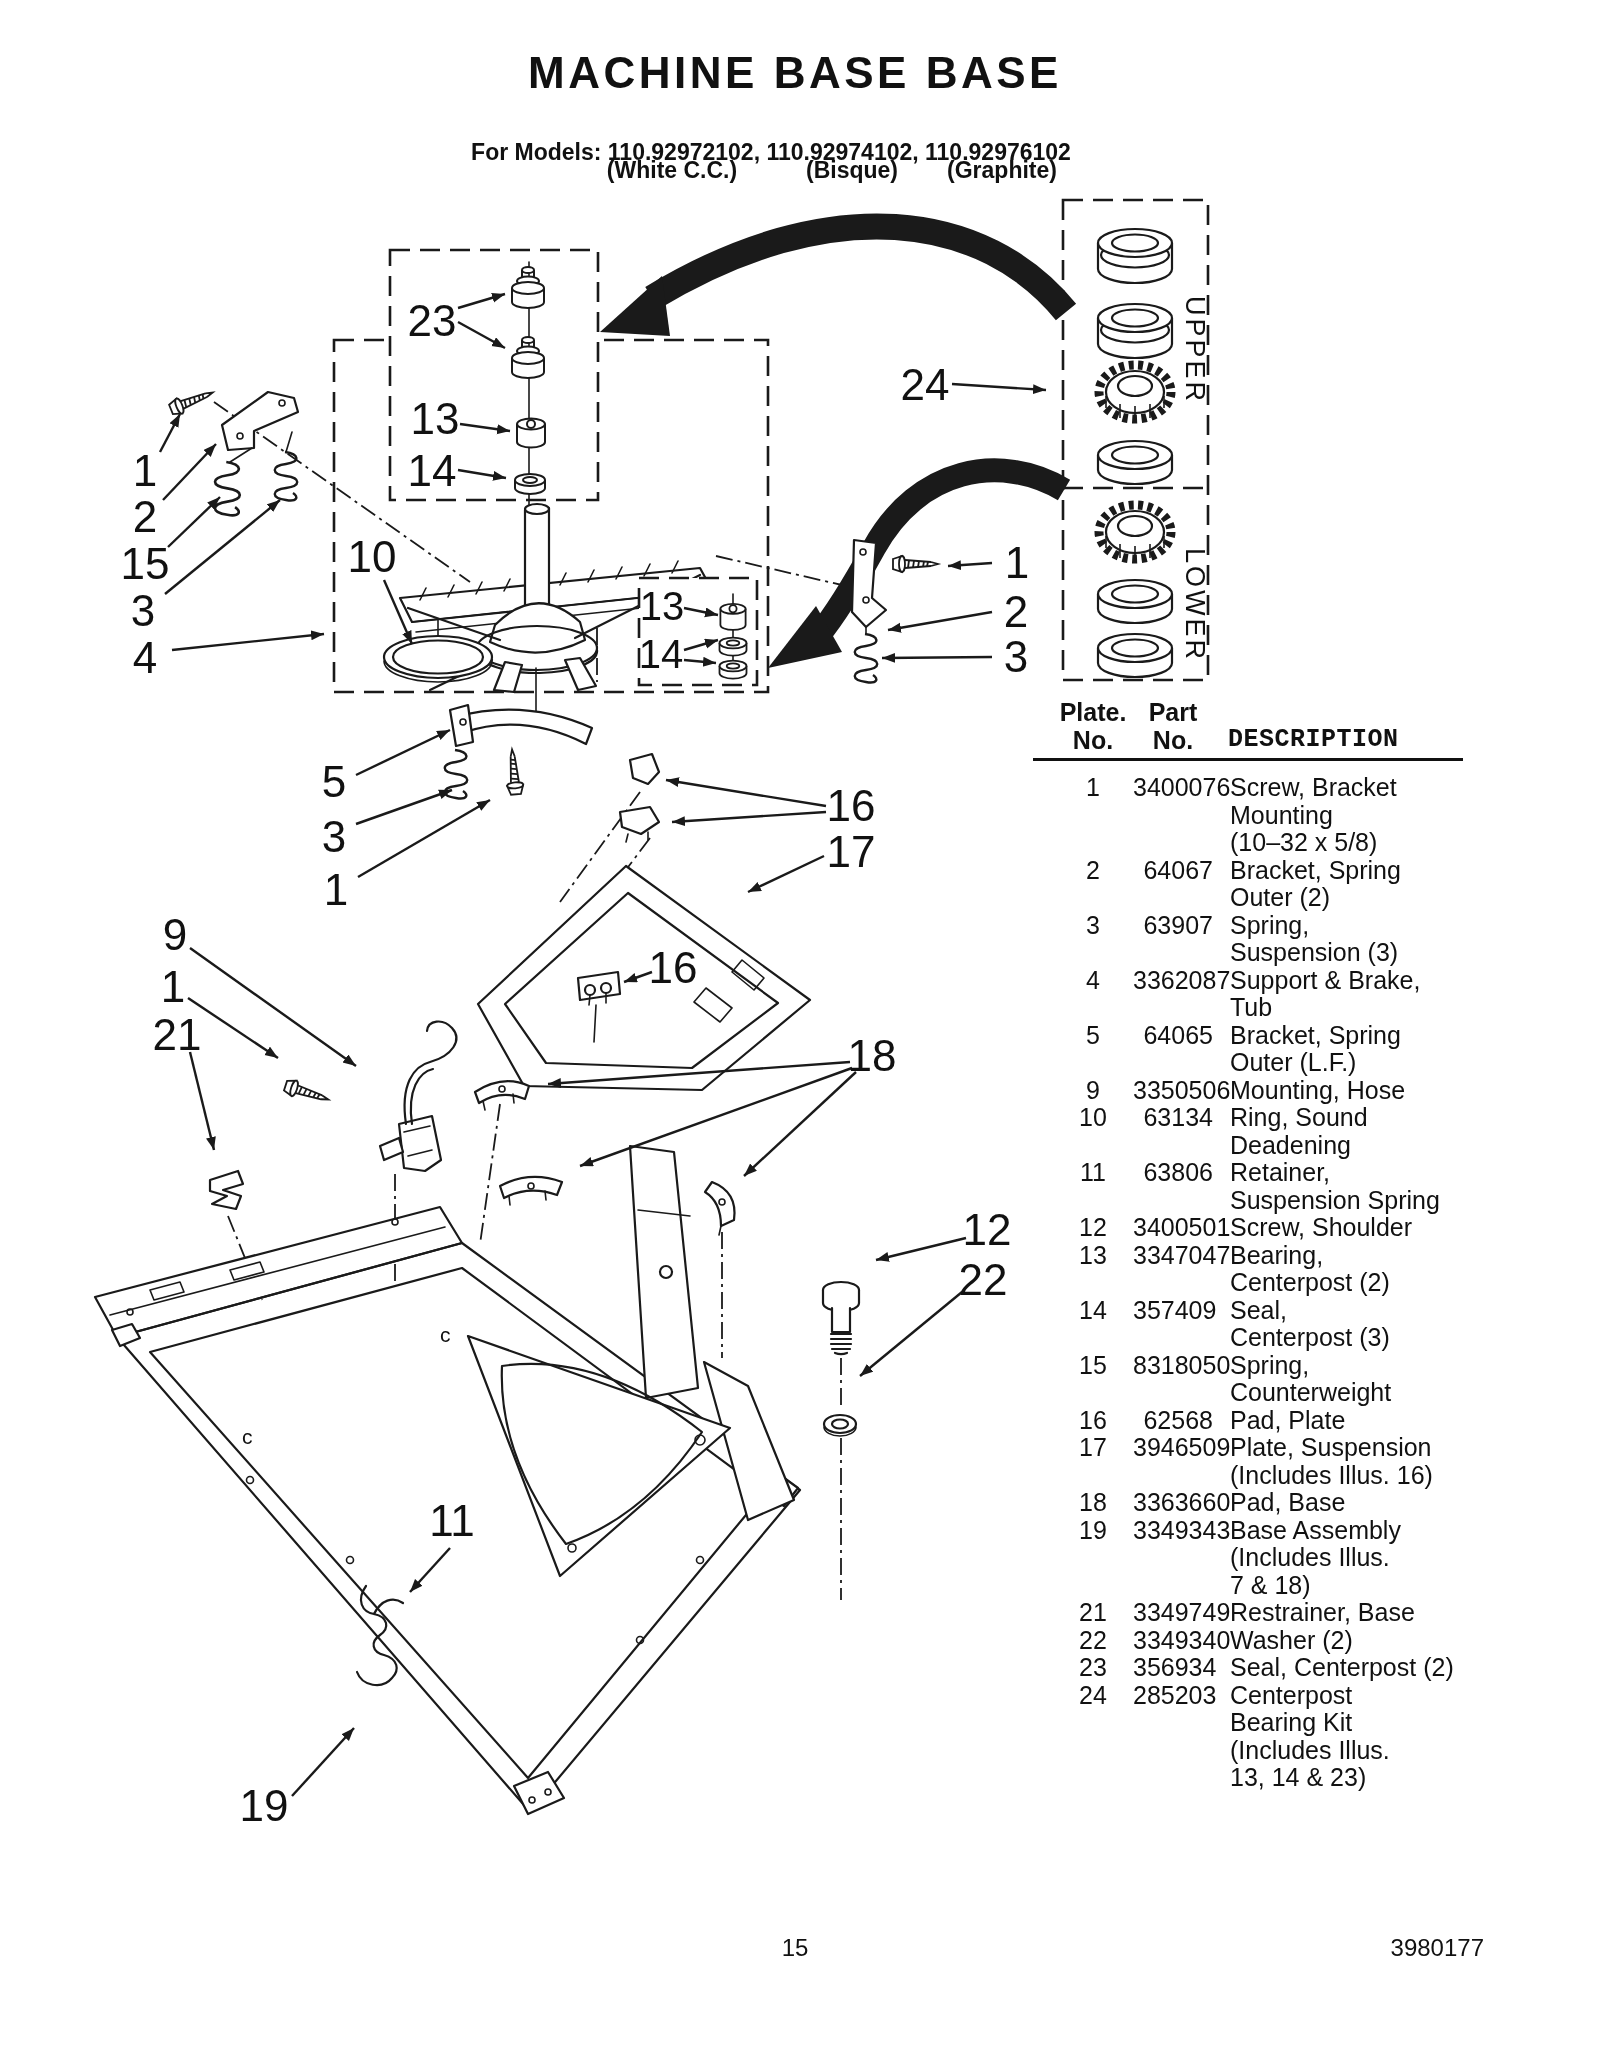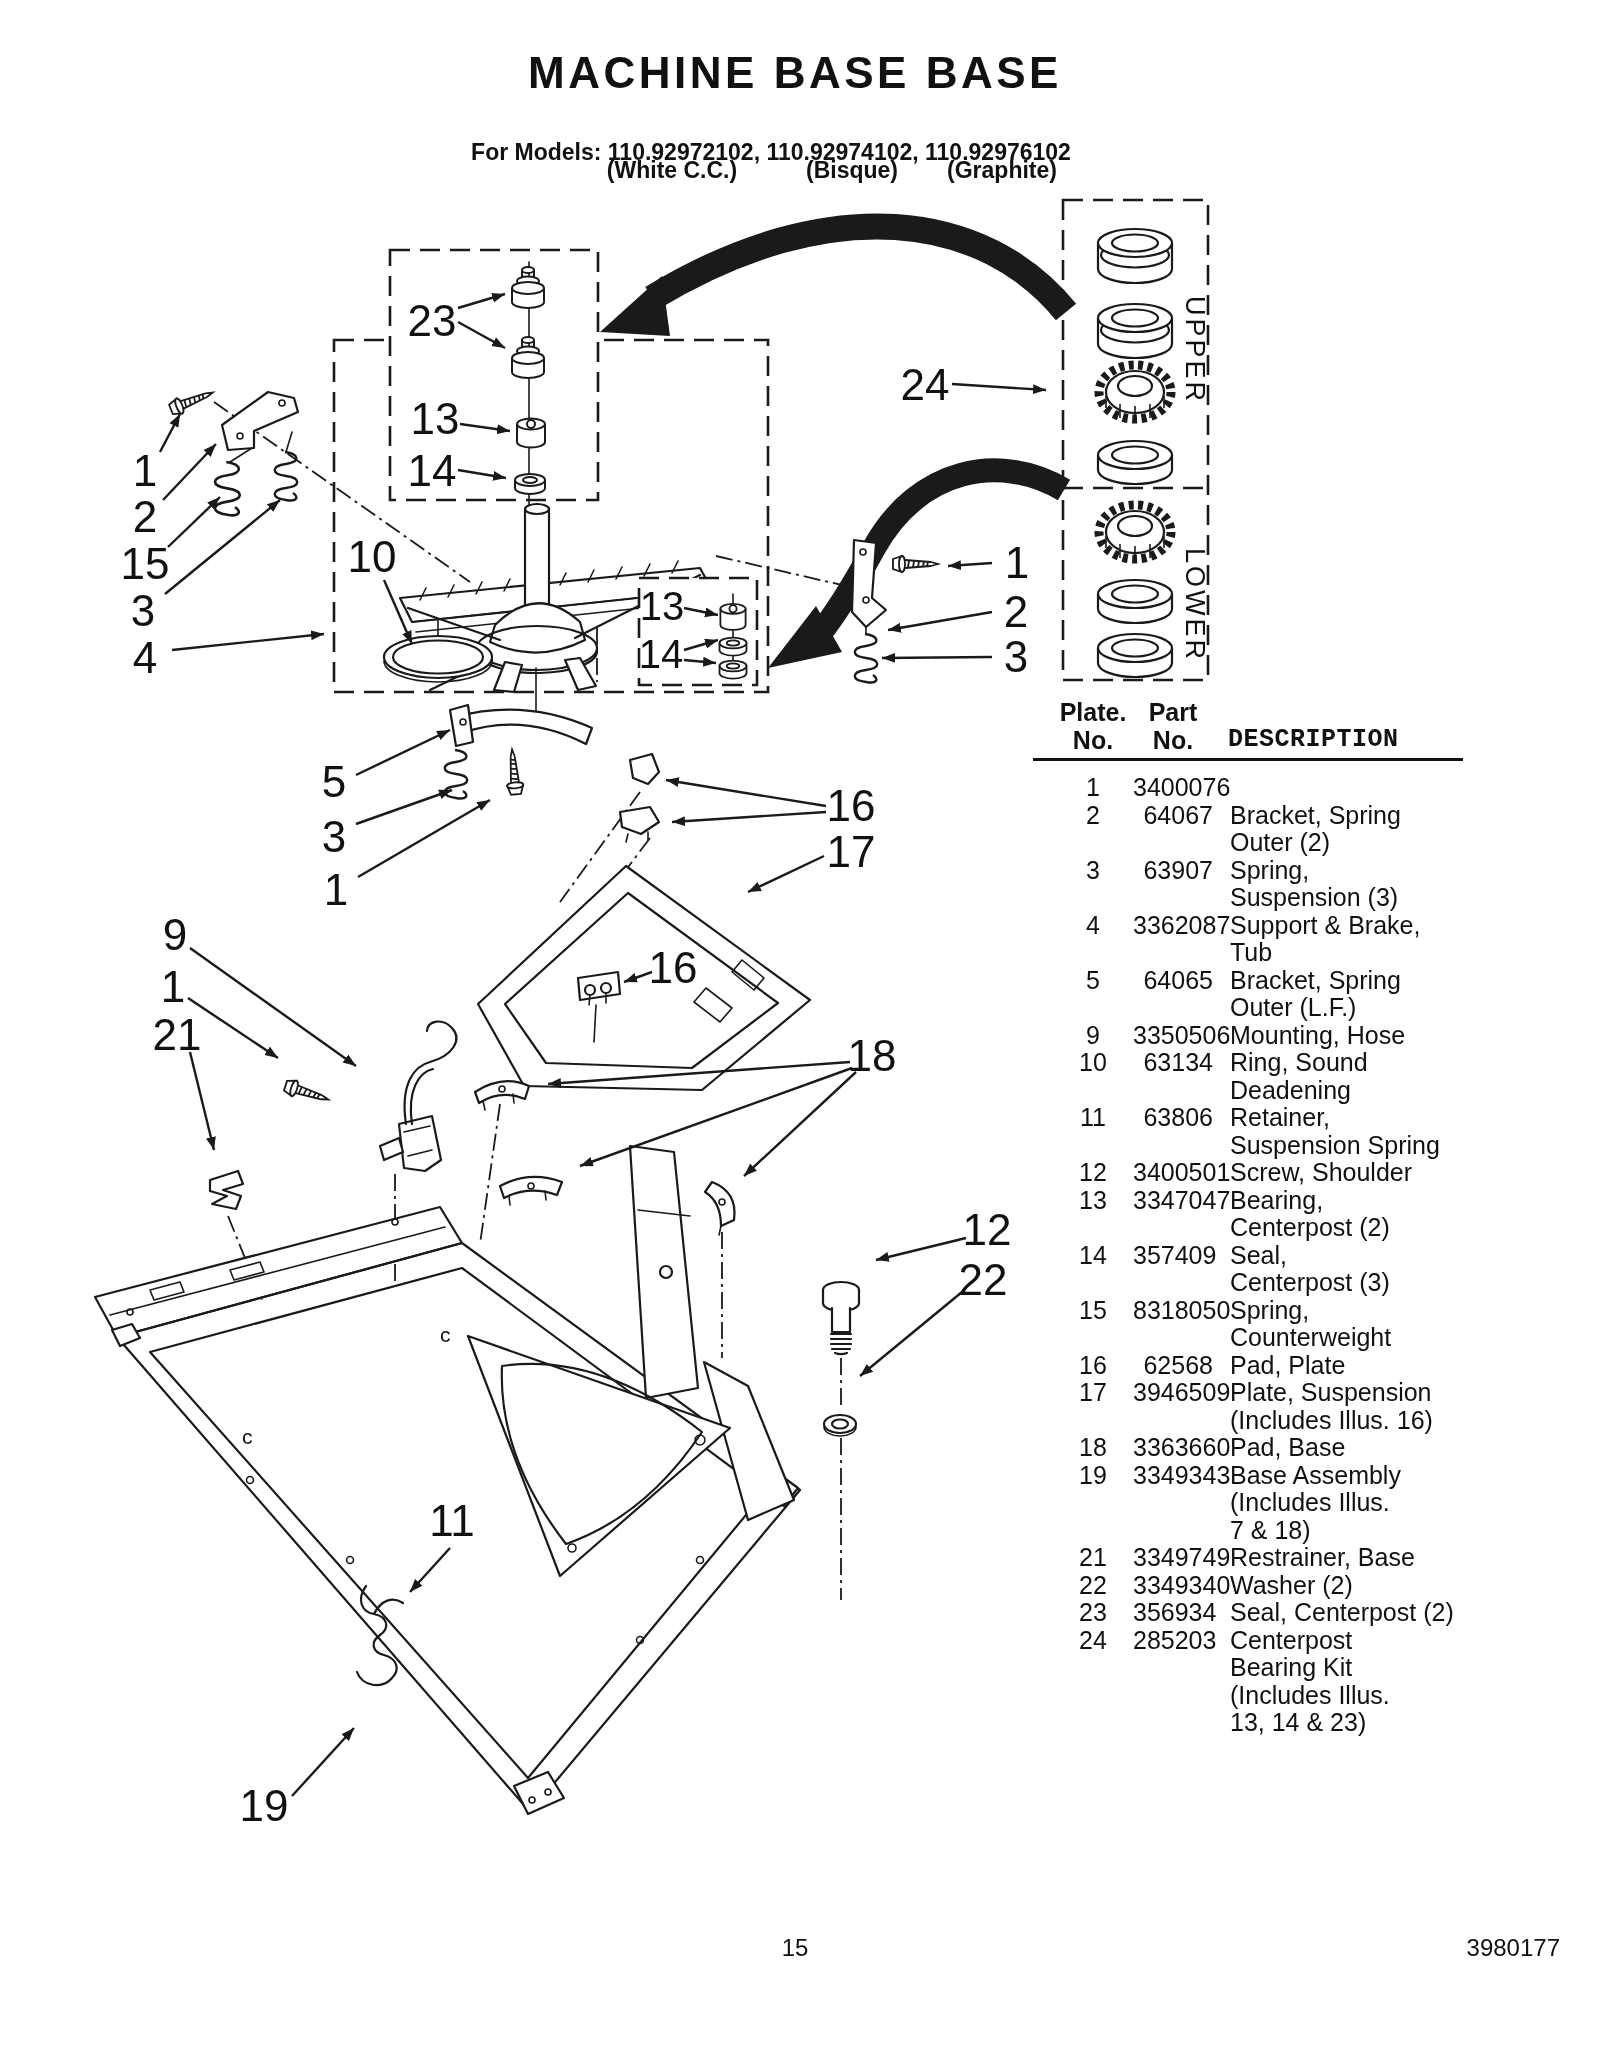--- a/index.html
+++ b/index.html
@@ -25,21 +25,21 @@
   .h1{display:inline-block;width:80px;margin-left:20px;text-align:center;flex:none;}
   .h2{display:inline-block;width:80px;text-align:center;flex:none;}
   .h3{margin-left:15px;letter-spacing:0.5px;font-family:Liberation Mono, monospace;}
   .tbody{margin-top:13px;}
   .trow{display:flex;font-size:25px;line-height:27.5px;}
   .c1{width:80px;margin-left:20px;text-align:center;flex:none;}
   .c2{width:80px;text-align:right;flex:none;}
   .c3{margin-left:17px;white-space:pre-line;flex:1;}
   
   .pagenum{left:795px;top:1934px;transform:translateX(-50%);font-size:24px;}
-  .docnum{left:1560px;top:1934px;transform:translateX(-100%);font-size:24px;}
+  .docnum{left:1484px;top:1934px;transform:translateX(-100%);font-size:24px;}
   
   svg{position:absolute;left:0;top:0;}
   .s{stroke:#1a1a1a;fill:none;stroke-width:2.2;stroke-linecap:round;stroke-linejoin:round;}
   .sw{stroke:#1a1a1a;fill:#fff;stroke-width:2.2;stroke-linecap:round;stroke-linejoin:round;}
   .thin{stroke-width:1.6;}
   .dashbox{fill:none;stroke:#1a1a1a;stroke-width:2.6;stroke-dasharray:20 10;}
   .dashboxw{fill:#fff;stroke:#1a1a1a;stroke-width:2.6;stroke-dasharray:20 10;}
   .leader{stroke:#1a1a1a;stroke-width:2.4;fill:none;}
   .dd{stroke:#1a1a1a;stroke-width:1.8;fill:none;stroke-dasharray:17 5 3 5;}
   .ribbon{stroke:#1a1a1a;fill:none;}
@@ -381,20 +381,23 @@
     <div class="hrow">
       <span class="h1">No.</span>
       <span class="h2">No.</span>
       <span class="h3">DESCRIPTION</span>
     </div>
   </div>
   <div class="tbody">
     <div class="trow">
         <span class="c1">1</span>
         <span class="c2">3400076</span>
+        <span class="c3">Screw, Bracket
+Mounting
+(10–32 x 5/8)</span>
       </div>
     <div class="trow">
         <span class="c1">2</span>
         <span class="c2">64067</span>
         <span class="c3">Bracket, Spring
 Outer (2)</span>
       </div>
     <div class="trow">
         <span class="c1">3</span>
         <span class="c2">63907</span>

